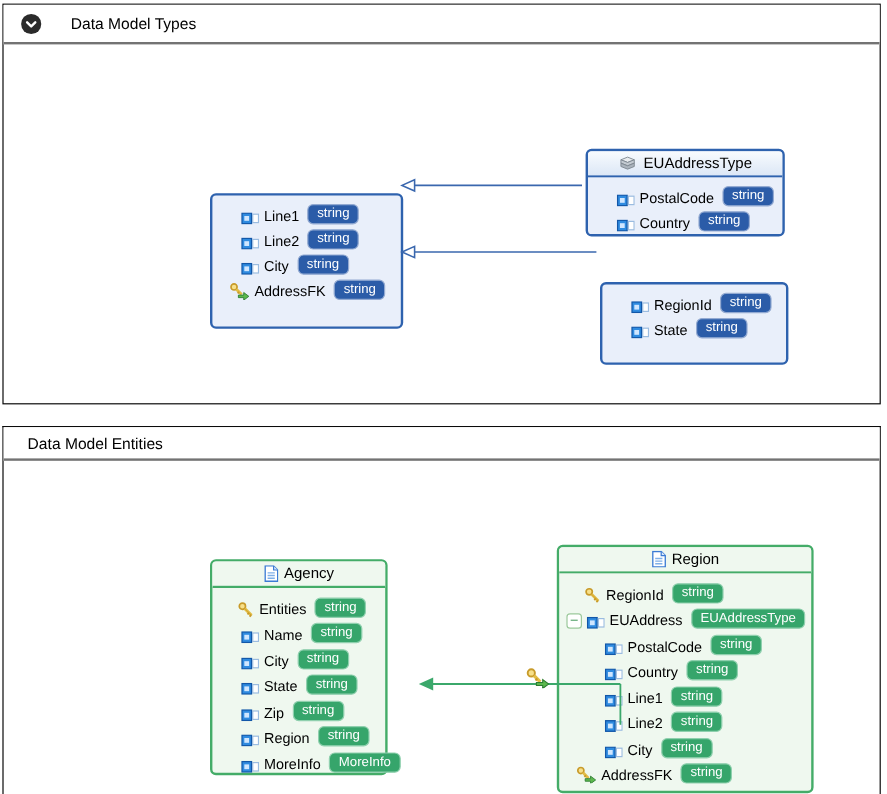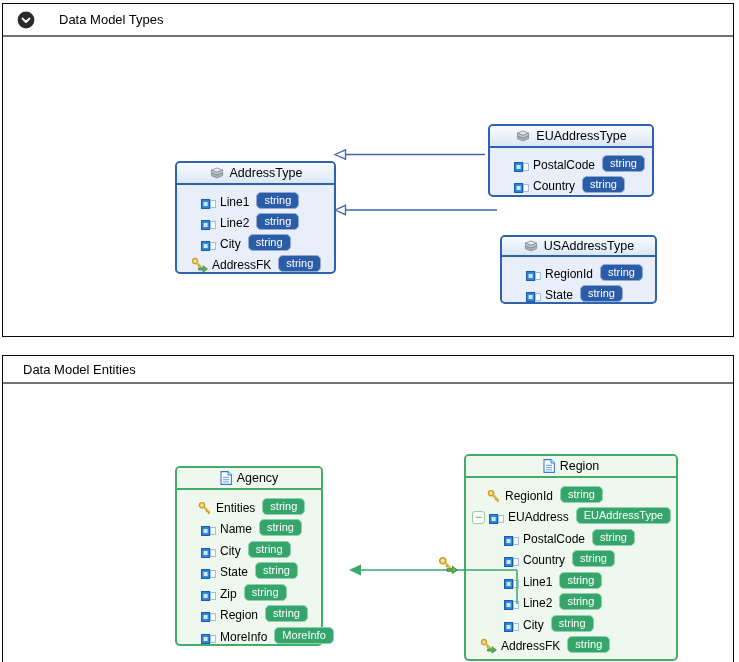--- a/index.html
+++ b/index.html
@@ -88,26 +88,20 @@
   <div class="panel-header">
     <svg width="18" height="18" viewBox="0 0 18 18">
       <circle cx="9" cy="9" r="8.4" fill="#2b2b2b"></circle>
       <path d="M5.6 7.6 L9 11 L12.4 7.6" stroke="#fff" stroke-width="2" fill="none" stroke-linecap="round" stroke-linejoin="round"></path>
     </svg>
     <span class="panel-title">Data Model Types</span>
   </div>
   <div class="canvas">
 
     <div class="ebox blue" style="left:172px;top:124px;width:161px;height:113px">
-      <div class="ebox-h">
-        <svg class="ic16" viewBox="0 0 16 14">
-            <use href="#i-complex"></use>
-          </svg>
-        <span>AddressType</span>
-      </div>
       <div class="ebox-b">
         <div class="row">
           <svg class="icf" viewBox="0 0 15 10">
               <use href="#i-field"></use>
             </svg>
           <span class="fn">Line1</span>
           <span class="badge">string</span>
         </div>
         <div class="row">
           <svg class="icf" viewBox="0 0 15 10">
@@ -152,26 +146,20 @@
           <svg class="icf" viewBox="0 0 15 10">
               <use href="#i-field"></use>
             </svg>
           <span class="fn">Country</span>
           <span class="badge">string</span>
         </div>
       </div>
     </div>
 
     <div class="ebox blue" style="left:497px;top:198px;width:157px;height:69px">
-      <div class="ebox-h">
-        <svg class="ic16" viewBox="0 0 16 14">
-            <use href="#i-complex"></use>
-          </svg>
-        <span>USAddressType</span>
-      </div>
       <div class="ebox-b">
         <div class="row">
           <svg class="icf" viewBox="0 0 15 10">
               <use href="#i-field"></use>
             </svg>
           <span class="fn">RegionId</span>
           <span class="badge">string</span>
         </div>
         <div class="row">
           <svg class="icf" viewBox="0 0 15 10">

